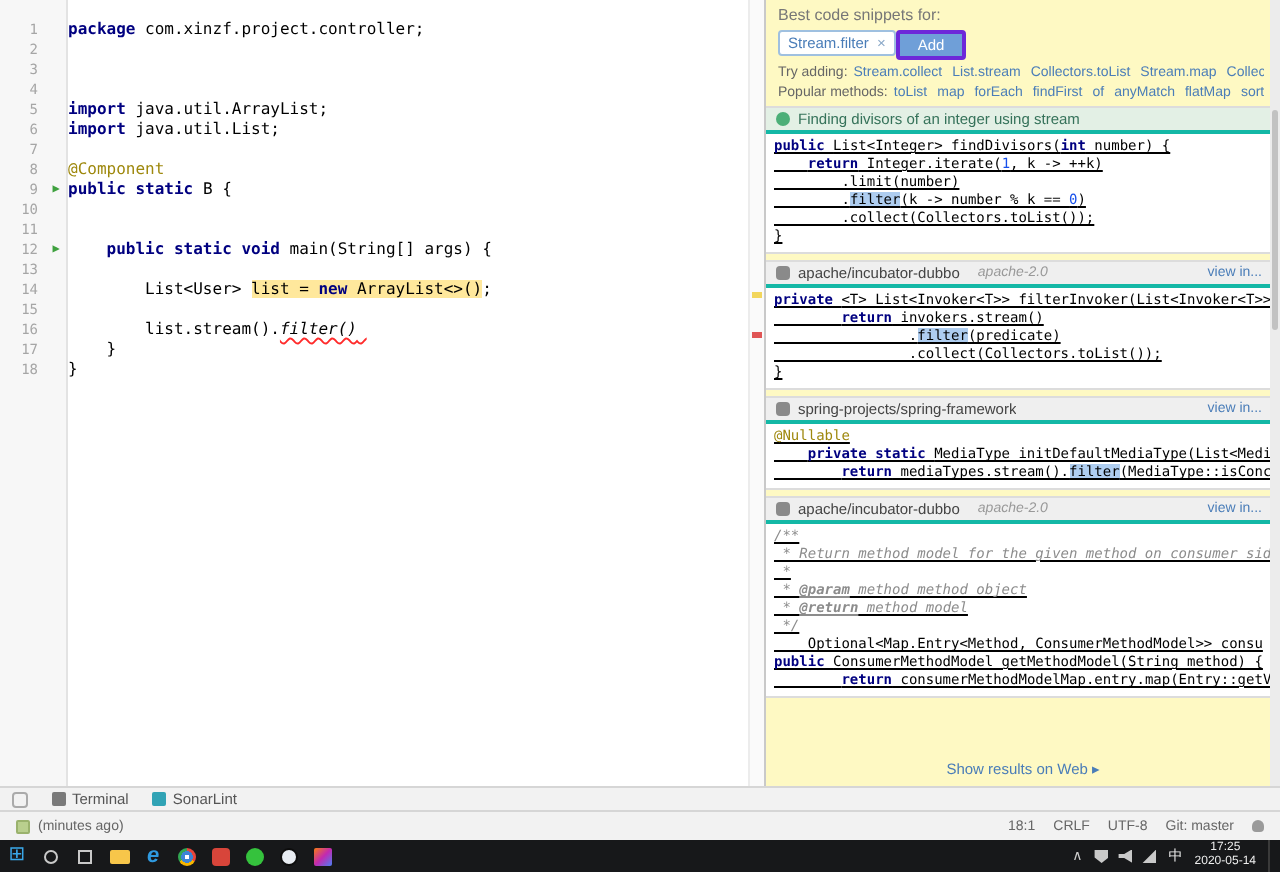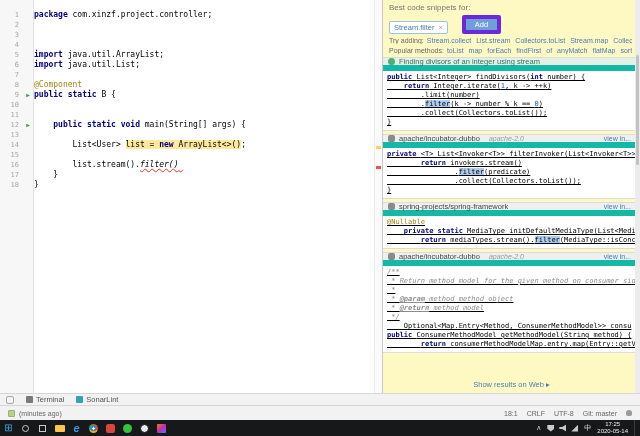--- a/index.html
+++ b/index.html
@@ -28,31 +28,31 @@
   .err{text-decoration:underline wavy #ff2b2b;text-underline-offset:1px;font-style:italic;}
   .e-scroll{position:absolute;top:0;right:0;bottom:0;width:8px;background:#fafafa;border-left:1px solid #ececec;}
   .mk{position:absolute;right:1px;width:5px;height:3px;}
   .mk.y{top:146px;background:#f2d65c;}
   .mk.r{top:166px;background:#e05555;}
 
   
   .panel{flex:1;min-width:0;position:relative;background:#fef9c3;display:flex;flex-direction:column;overflow:hidden;}
   .p-head{padding:3px 8px 3px 6px;flex:none;}
   .p-title{font-size:8px;color:#777;}
-  .chip-row{display:flex;align-items:flex-end;gap:14px;margin-top:3px;}
+  .chip-row{display:flex;align-items:flex-start;gap:0;margin-top:3px;}
   .chip{display:inline-flex;align-items:center;gap:4px;background:#fff;border:1px solid #9fc0e0;color:#4a7db8;
         font-size:7.5px;padding:1px 4px;border-radius:2px;}
   .chip-x{color:#8aa8c8;}
-  .add-btn{background:#6f9fd8;color:#fff;font-size:7.5px;padding:1px 9px;border-radius:2px;border:4px solid #6d28d9;}
+  .add-btn{background:#6f9fd8;color:#fff;font-size:7.5px;padding:1px 9px;border-radius:2px;border:2px solid #6d28d9;}
   .meta-row{font-size:7px;color:#666;margin-top:3px;white-space:nowrap;overflow:hidden;}
   .meta-label{margin-right:3px;}
   .plink{color:#4a7db8;margin-right:5px;}
   .sections{flex:1;overflow:hidden;}
   .section{background:#fff;border-top:1px solid #dcdcdc;border-bottom:1px solid #dcdcdc;margin-bottom:3px;}
-  .sec-head{display:flex;align-items:center;gap:4px;background:#efefef;border-bottom:6px solid #14b8a6;
+  .sec-head{display:flex;align-items:center;gap:4px;background:#efefef;border-bottom:2px solid #14b8a6;
             padding:0 5px;font-size:7.5px;color:#444;height:13px;}
   .sec-head.green{background:#e3f0e5;color:#35725a;}
   .sec-icon{width:7px;height:7px;border-radius:2px;background:#8a8a8a;flex:none;}
   .sec-icon.green{background:#4caf78;border-radius:50%;}
   .sec-title{white-space:nowrap;overflow:hidden;}
   .sec-license{color:#999;font-size:7px;margin-left:5px;font-style:italic;}
   .sec-link{margin-left:auto;color:#4a7db8;font-size:7px;white-space:nowrap;flex:none;padding-right:4px;}
   .sec-code{font-family:"DejaVu Sans Mono","Liberation Mono",monospace;font-size:7px;line-height:9px;
             padding:2px 2px 3px 4px;overflow:hidden;text-decoration:underline;}
   .cline{white-space:pre;height:9px;}

